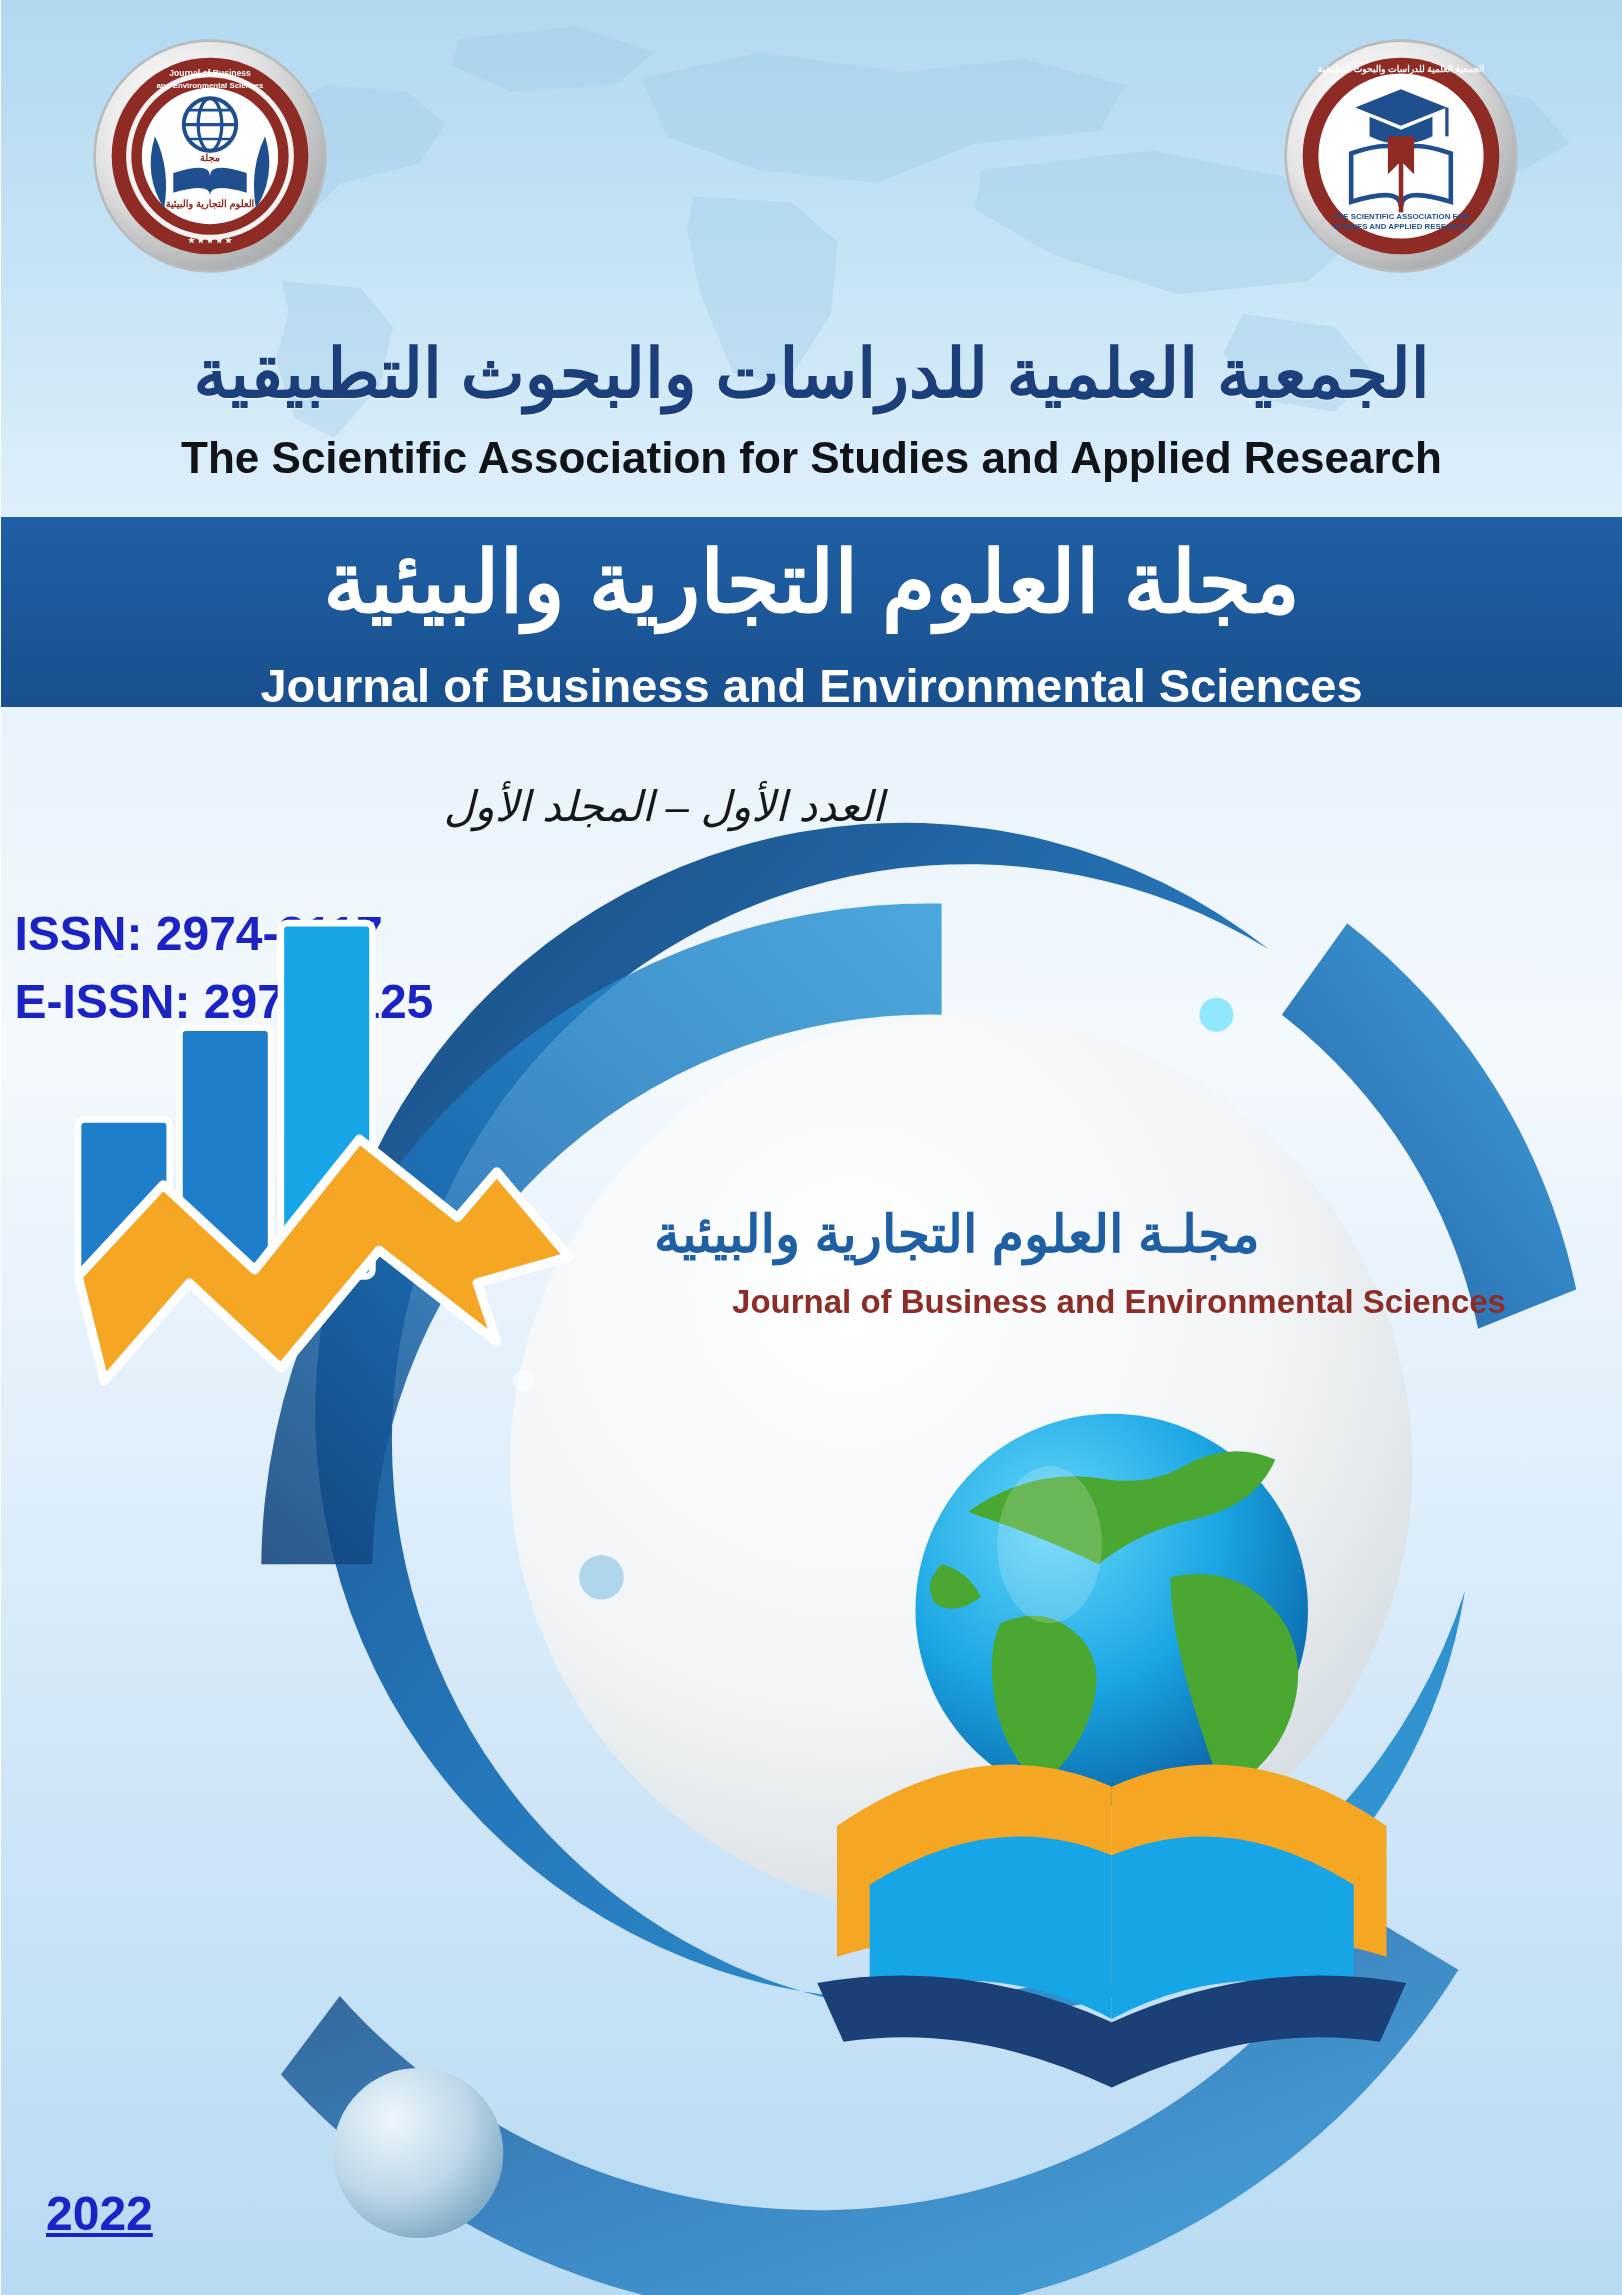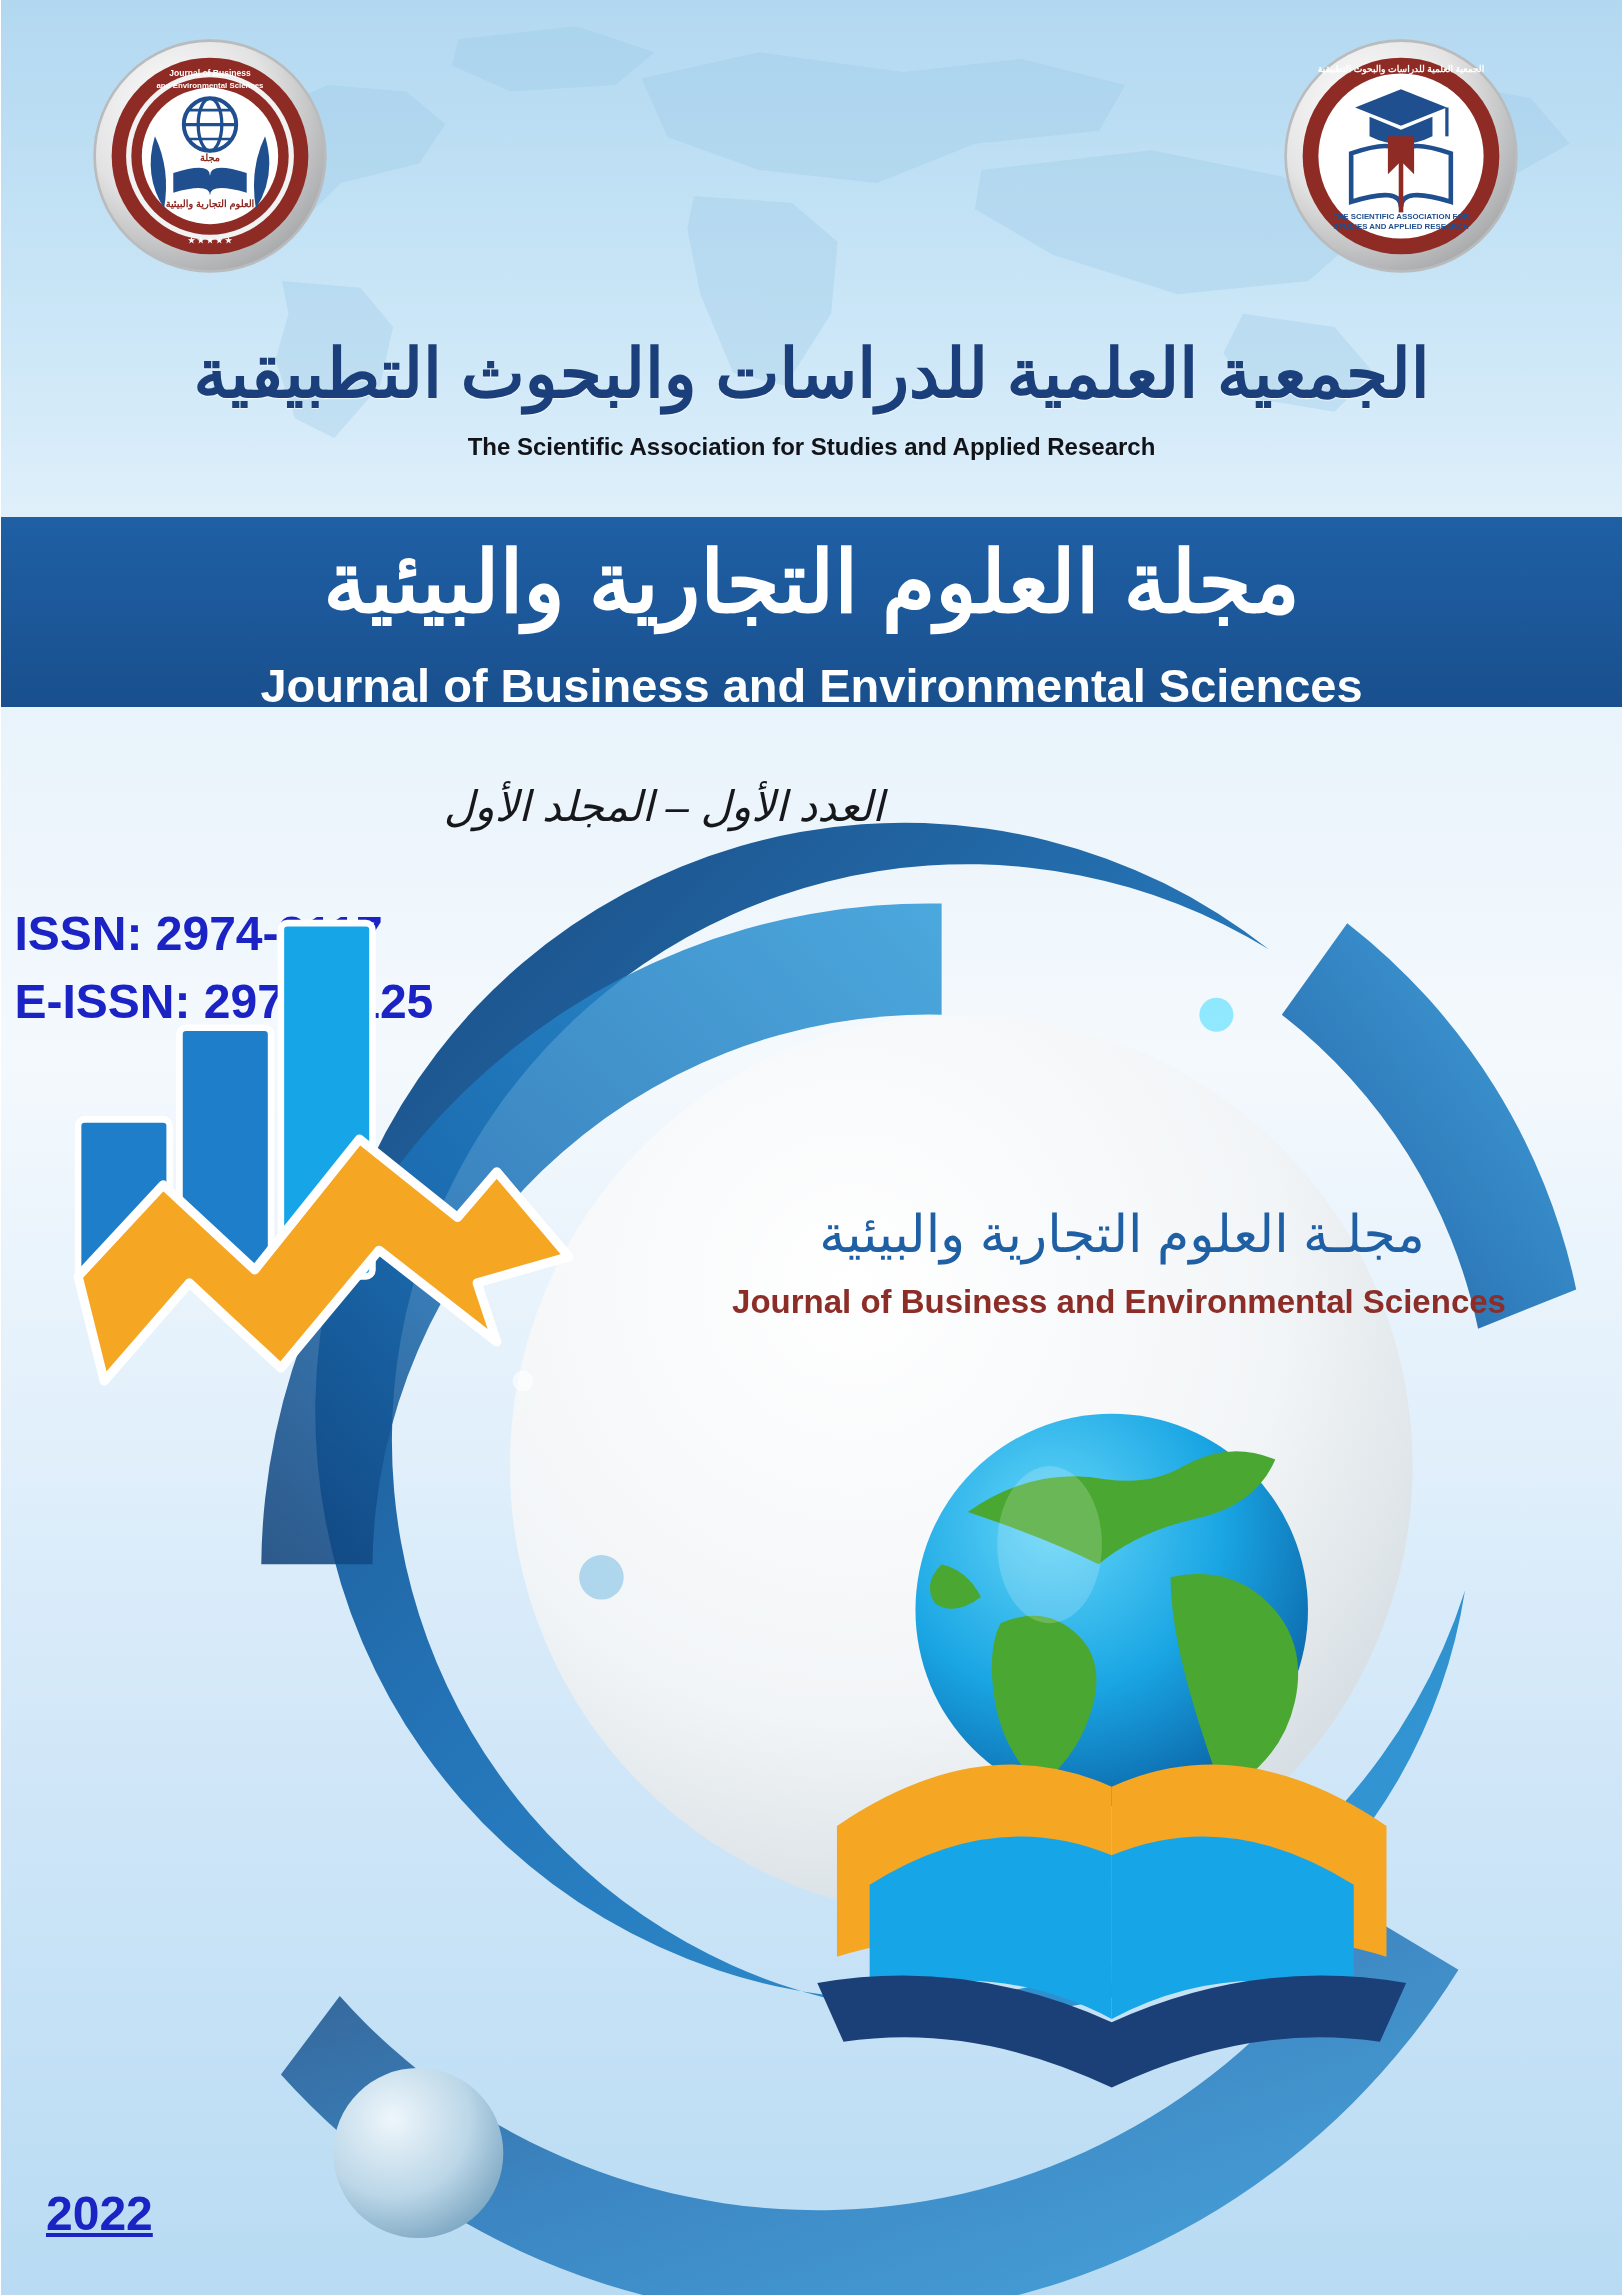--- a/index.html
+++ b/index.html
@@ -56,21 +56,21 @@
     font-weight: bold;
     color: #1a3f7a;
     letter-spacing: 0px;
     text-shadow: 0 1.3px 1.3px rgba(255,255,255,0.7);
   }
   .assoc-en {
     position: absolute;
     top: 433px;
     left: 0; right: 0;
     text-align: center;
-    font-size: 24px;
+    font-size: 44px;
     font-weight: bold;
     color: #111318;
     direction: ltr;
   }
 
   
   .title-band {
     position: absolute;
     top: 517px; left: 0;
     width: 1623px;
@@ -146,23 +146,23 @@
     height: 1544px;
   }
   .artwork svg { width: 100%; height: 100%; display: block; }
 
   
   .emblem-ar {
     position: absolute;
     top: 1204px;
     left: 654px;
     width: 936px;
-    text-align: center;
+    text-align: left;
     font-size: 52px;
-    font-weight: normal;
+    font-weight: bold;
     color: #1f5fa4;
     direction: rtl;
   }
   .emblem-en {
     position: absolute;
     top: 1283px;
     left: 628px;
     width: 982px;
     text-align: center;
     font-size: 33px;

